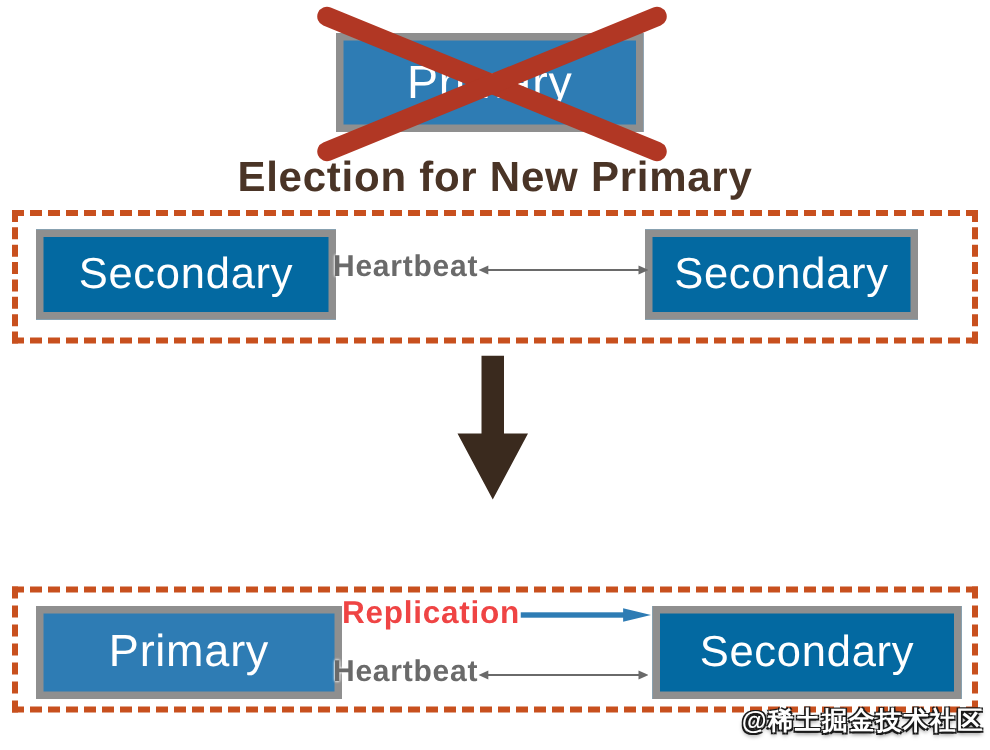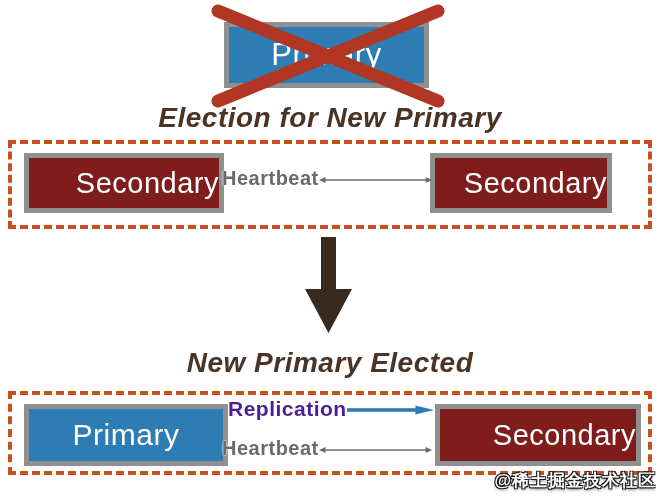--- a/index.html
+++ b/index.html
@@ -7,35 +7,35 @@
     position:relative;width:660px;height:500px;background:#ffffff;
     font-family:"Liberation Sans", sans-serif;overflow:hidden;
   }
   
   .node{
     position:absolute;box-sizing:border-box;border:5px solid #8f8f8f;
     display:flex;align-items:center;justify-content:center;
     color:#ffffff;font-size:30px;font-weight:400;letter-spacing:0.5px;
   }
   .node.blue{background:#2e7cb4;}
-  .node.green{background:#7f1d1d;justify-content:flex-end;}
+  .node.green{background:#0369a1;}
 
   #failed-primary{left:224px;top:22px;width:205px;height:66px;font-size:31px;}
   #sec-left   {left:24px;  top:153px;width:200px;height:60px;font-size:29px;}
   #sec-right  {left:430px; top:153px;width:182px;height:60px;font-size:29px;}
   #new-primary{left:24px;  top:404px;width:204px;height:62px;font-size:30px;}
   #new-secondary{left:435px;top:404px;width:206px;height:62px;font-size:29px;}
 
   
   #cross-svg{position:absolute;left:204px;top:2px;width:248px;height:108px;}
 
   
   .title{
     position:absolute;left:0;width:660px;text-align:center;
-    font-size:28px;font-weight:700;color:#4a3426;letter-spacing:0.5px;font-style:italic;
+    font-size:28px;font-weight:700;color:#4a3426;letter-spacing:0.5px;
   }
   #title-election{top:102px;}
   #title-elected {top:347px;}
 
   
   .group{
     position:absolute;box-sizing:border-box;
     border:4px dashed #c8501e;
   }
   #group-election{left:8px;top:140px;width:644px;height:89px;}
@@ -44,21 +44,21 @@
   
   .connector{
     position:absolute;display:flex;flex-direction:row;align-items:center;
   }
   .hb-label{
     font-size:20px;font-weight:700;color:#6a6a6a;letter-spacing:0.5px;
     text-shadow:0 0 2px #ffffff,0 0 2px #ffffff;
     line-height:22px;
   }
   .repl-label{
-    font-size:21px;font-weight:700;color:#4c1d95;letter-spacing:0.5px;
+    font-size:21px;font-weight:700;color:#ef4444;letter-spacing:0.5px;
     line-height:22px;
   }
   #heartbeat-1{left:222px;top:167px;width:210px;}
   #replication{left:228px;top:398px;width:206px;}
   #heartbeat-2{left:222px;top:437px;width:210px;}
   #heartbeat-1 svg,#heartbeat-2 svg{margin-top:3px;}
   #replication svg{margin-top:2px;}
 
   
   #down-arrow-svg{position:absolute;left:300px;top:237px;width:60px;height:98px;}
@@ -101,21 +101,20 @@
       <line x1="9" y1="6" x2="181" y2="6" stroke="#6a6a6a" stroke-width="2.5"></line>
       <polygon points="0,6 11,1 11,11" fill="#6a6a6a"></polygon>
       <polygon points="190,6 179,1 179,11" fill="#6a6a6a"></polygon>
     </svg>
   </div>
 
   <svg id="down-arrow-svg" viewBox="0 0 60 98" aria-hidden="true">
     <polygon points="21,0 36,0 36,52 52,52 28.5,96 5,52 21,52" fill="#3a2a1e"></polygon>
   </svg>
 
-  <div id="title-elected" class="title">New Primary Elected</div>
 
   <div id="group-result" class="group"></div>
 
   <div id="new-primary" class="node blue">
     <span>Primary</span>
   </div>
   <div id="new-secondary" class="node green">
     <span>Secondary</span>
   </div>
 

